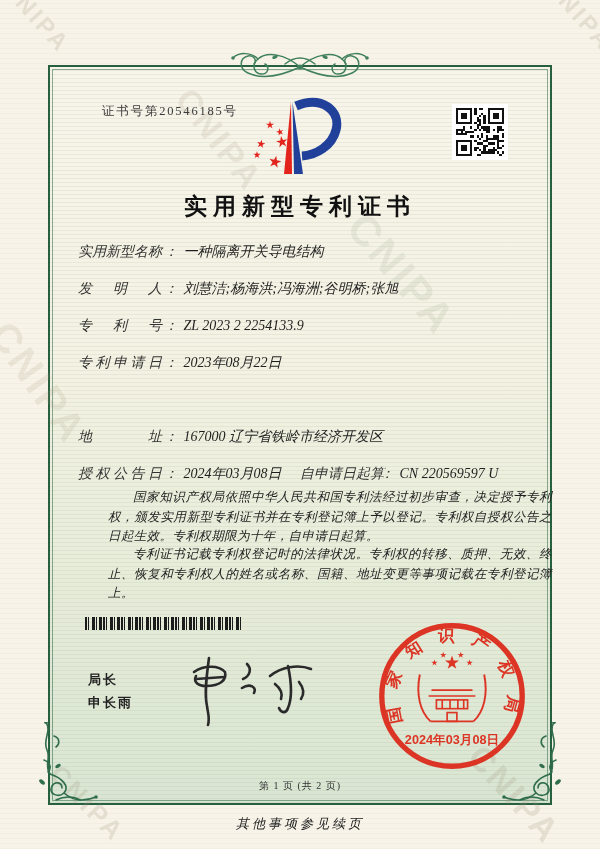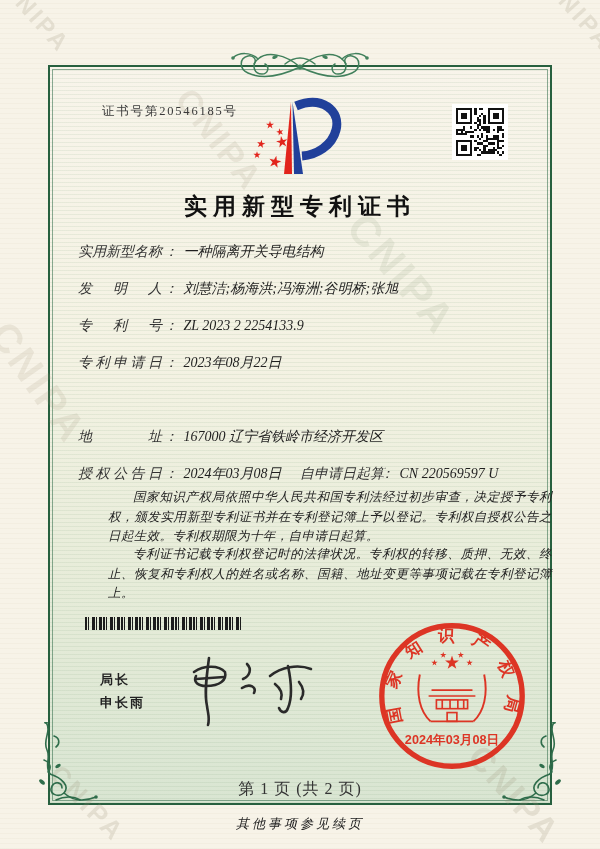--- a/index.html
+++ b/index.html
@@ -50,27 +50,27 @@
   .para1{top:488px;} .para2{top:545px;}
   
   .barcode{position:absolute; z-index:2; left:85px; top:617px; width:156px; height:13px;
     background:repeating-linear-gradient(90deg,
       #1c1c1c 0 2px, transparent 2px 3px,
       #1c1c1c 3px 4px, transparent 4px 7px,
       #1c1c1c 7px 10px, transparent 10px 11px,
       #1c1c1c 11px 12px, transparent 12px 14px,
       #1c1c1c 14px 17px, transparent 17px 18px);}
   .sig-label{position:absolute; z-index:2; left:88px; font-size:13px; letter-spacing:2px;
-             font-family:"Liberation Sans","DejaVu Sans",sans-serif; font-weight:600; color:#222;margin-left:12px;}
+             font-family:"Liberation Sans","DejaVu Sans",sans-serif; font-weight:600; color:#222;}
   .sig-label.l1{top:671px;} .sig-label.l2{top:694px;}
   .signature{position:absolute; z-index:2; left:180px; top:646px;}
   
   .seal{position:absolute; z-index:3; left:374px; top:618px; opacity:0.93;}
   .page-info{position:absolute; z-index:2; left:0; top:779px; width:100%; text-align:center;
-             font-size:16px; color:#333; letter-spacing:1px;}
+             font-size:10px; color:#333; letter-spacing:1px;}
   .note{position:absolute; z-index:2; left:0; top:815px; width:100%; text-align:center;
         font-size:13px; font-style:italic; letter-spacing:3px; color:#222;}
   
   .orn-top{position:absolute; z-index:2; left:215px; top:44px;}
   .orn-bl{position:absolute; z-index:2; left:34px; top:722px;}
   .orn-br{position:absolute; z-index:2; left:502px; top:722px; transform:scaleX(-1);}
 </style>
 </head>
 <body>
 

